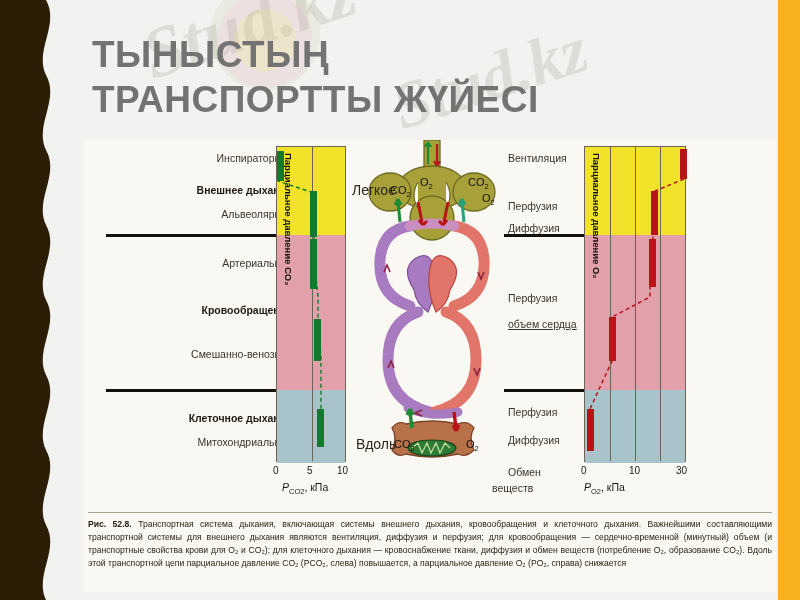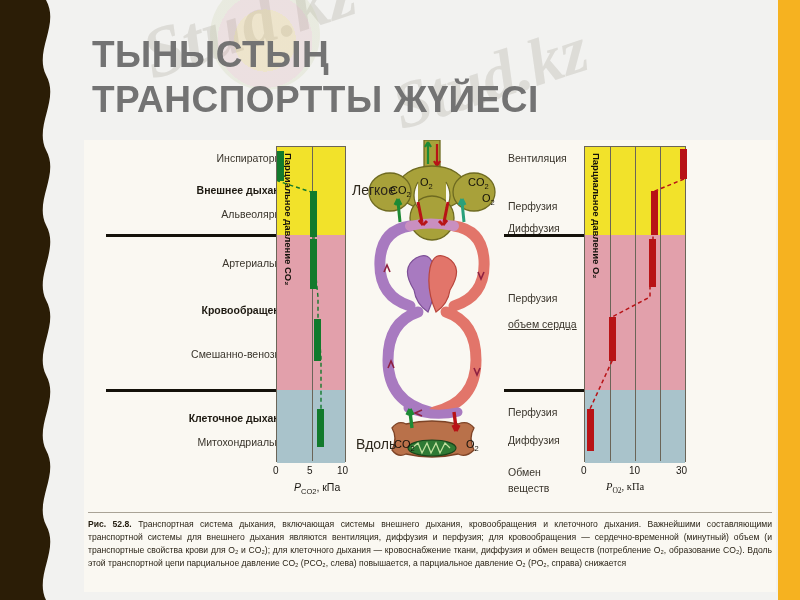--- a/index.html
+++ b/index.html
@@ -130,21 +130,21 @@
       <div class="seg green" style="left:0px;top:4px;width:7px;height:30px;"></div>
       <div class="seg green" style="left:33px;top:44px;width:7px;height:46px;"></div>
       <div class="seg green" style="left:33px;top:92px;width:7px;height:50px;"></div>
       <div class="seg green" style="left:37px;top:172px;width:7px;height:42px;"></div>
       <div class="seg green" style="left:40px;top:262px;width:7px;height:38px;"></div>
     </div>
 
     <div class="tick" style="left:189px;top:325px;">0</div>
     <div class="tick" style="left:223px;top:325px;">5</div>
     <div class="tick" style="left:253px;top:325px;">10</div>
-    <div class="axname" style="left:210px;top:341px;">
+    <div class="axname" style="left:198px;top:341px;">
       <span>P</span><sub><span>CO</span><span>2</span></sub><span class="u">, кПа</span>
     </div>
 
     <svg style="position:absolute;left:268px;top:0;width:160px;height:330px;" viewBox="0 0 160 330">
 
       <rect x="72" y="0" width="16" height="28" fill="#a8a13a" stroke="#6e6a20" stroke-width="1.3"></rect>
 
       <path d="M76,24 L76,4 M76,2 l-3,5 M76,2 l3,5" stroke="#1d8a35" stroke-width="2.2" fill="none"></path>
       <path d="M85,4 L85,24 M85,26 l-3,-5 M85,26 l3,-5" stroke="#b81316" stroke-width="2.2" fill="none"></path>
 
@@ -199,21 +199,21 @@
     <div class="sep" style="left:420px;top:249px;width:170px;"></div>
 
     <div class="lab" style="left:424px;top:12px;">Вентиляция</div>
     <div class="lab" style="left:424px;top:60px;">Перфузия</div>
     <div class="lab" style="left:424px;top:82px;">Диффузия</div>
     <div class="lab" style="left:424px;top:152px;">Перфузия</div>
     <div class="lab" style="left:424px;top:178px;text-decoration:underline;">объем сердца</div>
     <div class="lab" style="left:424px;top:266px;">Перфузия</div>
     <div class="lab" style="left:424px;top:294px;">Диффузия</div>
     <div class="lab" style="left:424px;top:326px;">Обмен</div>
-    <div class="lab" style="left:424px;top:342px;">веществ</div>
+    <div class="lab" style="left:408px;top:342px;">веществ</div>
 
     <div class="chart" style="left:500px;top:6px;width:102px;height:316px;">
       <div class="band yellow" style="top:0;height:88px;"></div>
       <div class="band rose" style="top:88px;height:155px;"></div>
       <div class="band blue" style="top:243px;height:73px;"></div>
       <div class="gridv" style="left:25px;"></div>
       <div class="gridv" style="left:50px;"></div>
       <div class="gridv" style="left:75px;"></div>
 
       <div class="vtitle" style="left:5px;top:6px;">Парциальное давление O₂</div>
@@ -224,21 +224,21 @@
       <div class="seg red" style="left:95px;top:2px;width:7px;height:30px;"></div>
       <div class="seg red" style="left:66px;top:44px;width:7px;height:44px;"></div>
       <div class="seg red" style="left:64px;top:92px;width:7px;height:48px;"></div>
       <div class="seg red" style="left:24px;top:170px;width:7px;height:44px;"></div>
       <div class="seg red" style="left:2px;top:262px;width:7px;height:42px;"></div>
     </div>
 
     <div class="tick" style="left:497px;top:325px;">0</div>
     <div class="tick" style="left:545px;top:325px;">10</div>
     <div class="tick" style="left:592px;top:325px;">30</div>
-    <div class="axname" style="left:522px;top:341px;font-family:Liberation Serif, serif;">
+    <div class="axname" style="left:500px;top:341px;">
       <span>P</span><sub><span>O</span><span>2</span></sub><span class="u">, кПа</span>
     </div>
 
   </div>
 </div>
 
 <div id="caption">
   <hr>
   <p>
     <b>Рис. 52.8.</b>

